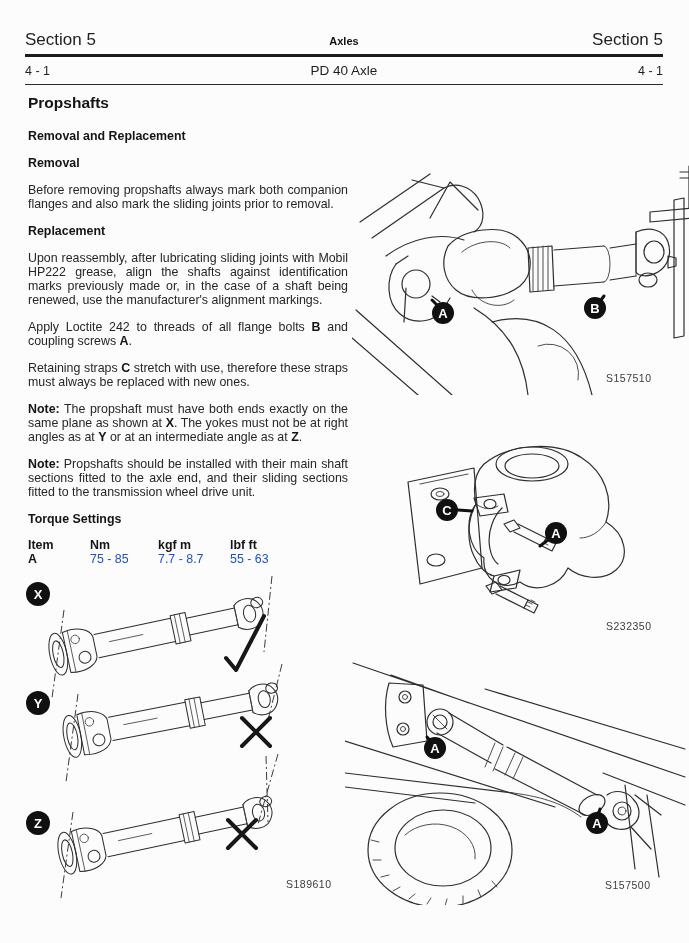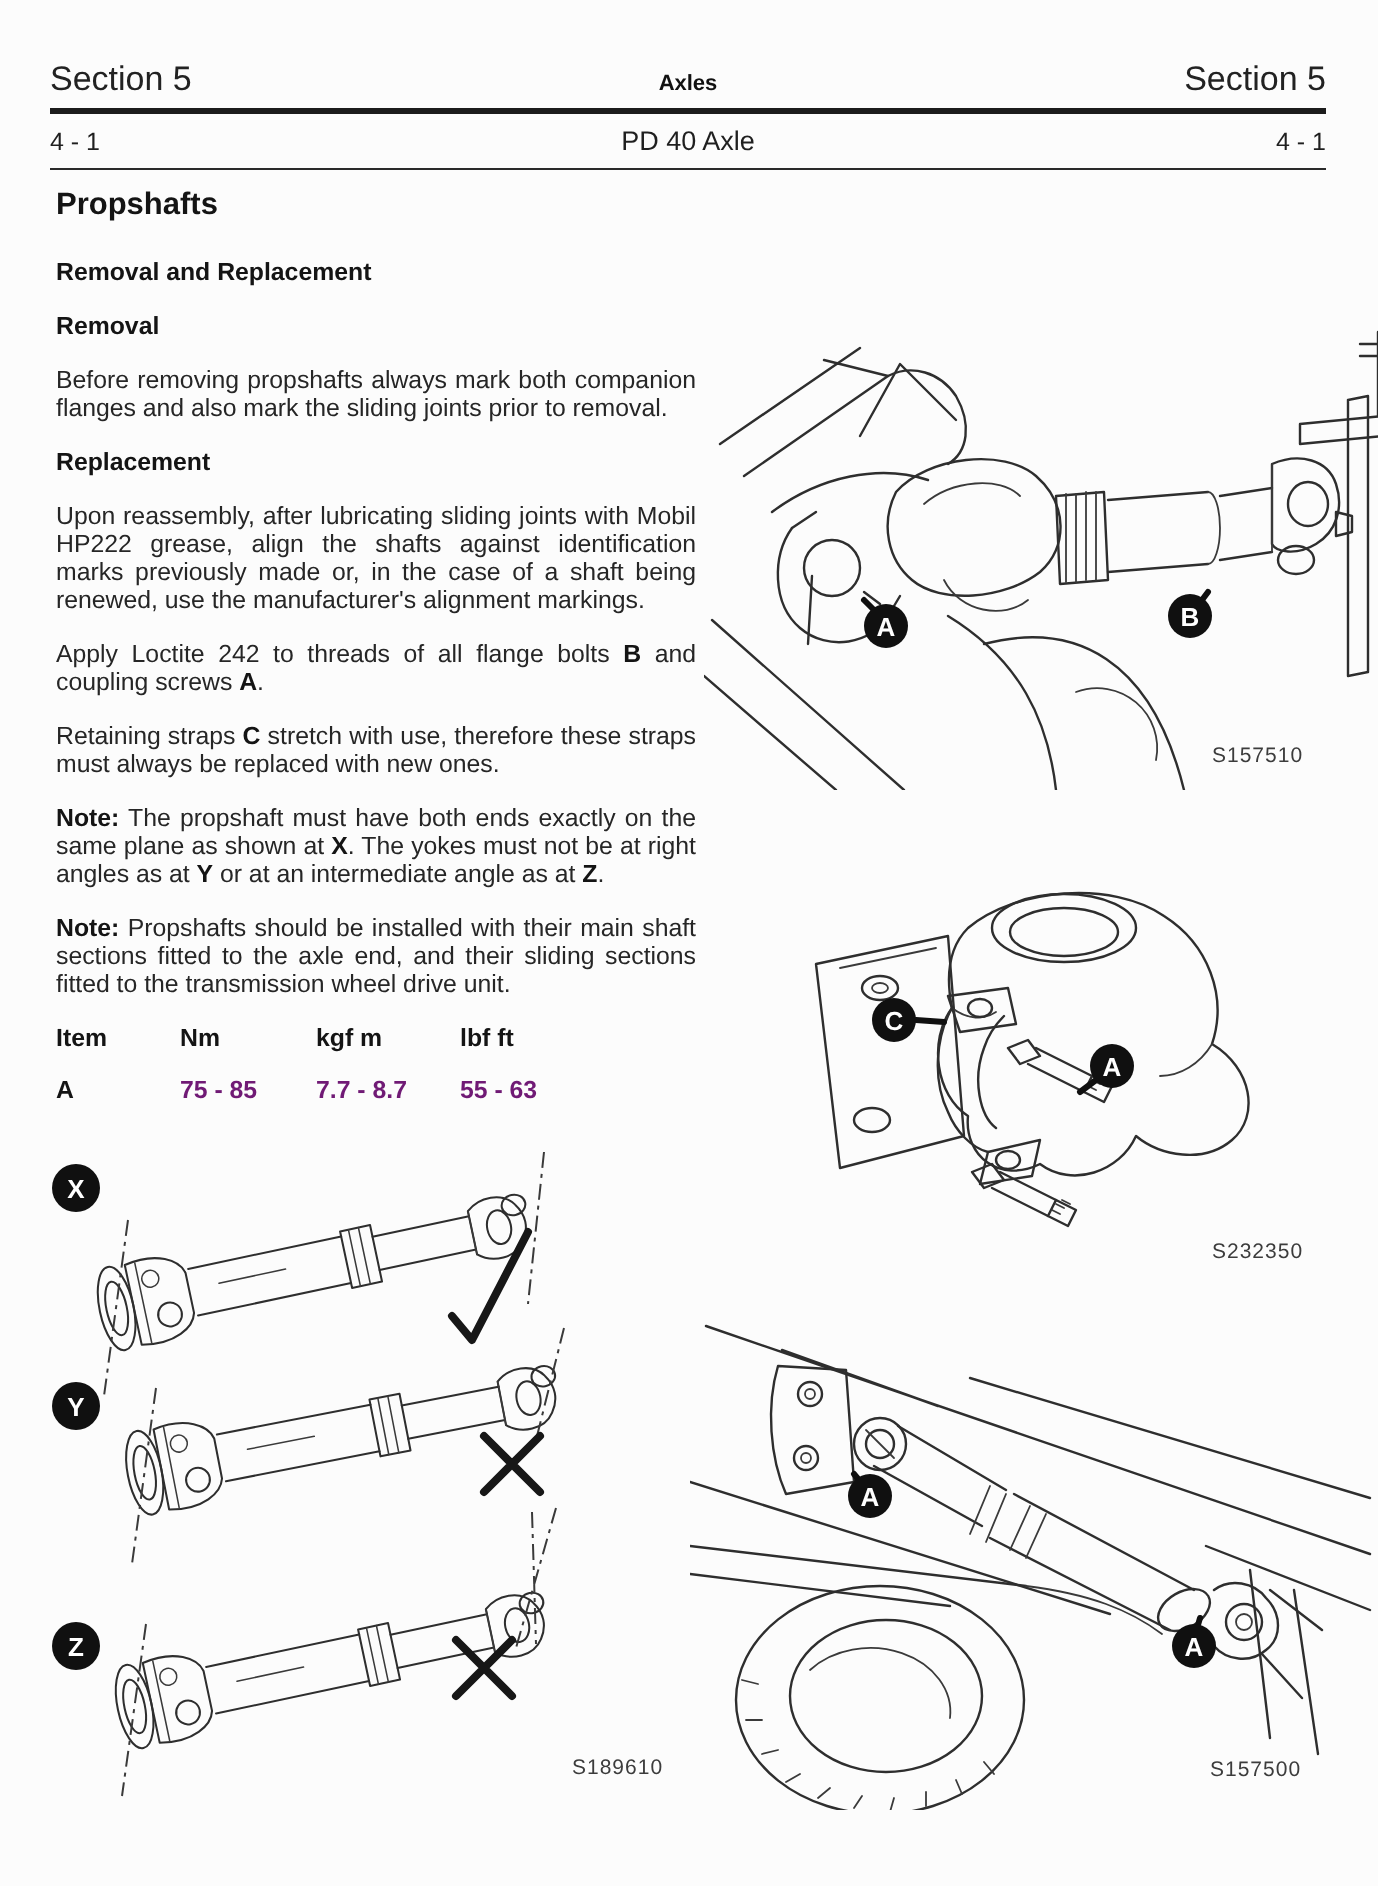--- a/index.html
+++ b/index.html
@@ -21,23 +21,23 @@
   .subhdr-page { font-size: 12.5px; }
   .subhdr-title { font-size: 13.5px; }
   .rule-thin { border-top: 1.5px solid #2a2a2a; margin-top: 6px; }
 
   .text-col { position: absolute; left: 28px; top: 94px; width: 320px; }
   .doc-title { font-size: 15.5px; font-weight: bold; margin-bottom: 17px; color: #141414; }
   .doc-sub { font-size: 12.4px; font-weight: bold; margin-bottom: 13px; color: #141414; }
   .para { font-size: 12.4px; line-height: 14px; text-align: justify; margin-bottom: 13px; color: #262626; }
   .para b { color: #141414; }
 
-  .torque-table { display: grid; grid-template-columns: 62px 68px 72px auto; font-size: 12.4px; line-height: 14px; row-gap: 12px; }
+  .torque-table { display: grid; grid-template-columns: 62px 68px 72px auto; font-size: 12.4px; line-height: 14px; row-gap: 0; }
   .torque-table .th { font-weight: bold; color: #141414; }
-  .torque-table .td { color: #701a75; font-weight: bold; }
+  .torque-table .td { color: #1d4ed8; }
 
   .figure { position: absolute; }
   .fig-svg { position: absolute; left: 0; top: 0; }
   svg { display: block; }
   svg text { font-family: "Liberation Sans", sans-serif; }
   .ln { fill: none; stroke: #2e2e2e; stroke-width: 1.2; stroke-linecap: round; stroke-linejoin: round; }
   .ln-thin { fill: none; stroke: #3a3a3a; stroke-width: 0.9; stroke-linecap: round; }
   .cl { fill: none; stroke: #3a3a3a; stroke-width: 1; stroke-dasharray: 8 3 2 3; }
   .mark { fill: none; stroke: #171717; stroke-width: 4; stroke-linecap: round; stroke-linejoin: round; }
   .badge-circle { fill: #101010; stroke: none; }
@@ -67,20 +67,21 @@
   <h1 class="doc-title">Propshafts</h1>
   <h2 class="doc-sub">Removal and Replacement</h2>
   <h2 class="doc-sub">Removal</h2>
   <p class="para"><span>Before removing propshafts always mark both companion flanges and also mark the sliding joints prior to removal.</span></p>
   <h2 class="doc-sub">Replacement</h2>
   <p class="para"><span>Upon reassembly, after lubricating sliding joints with Mobil HP222 grease, align the shafts against identification marks previously made or, in the case of a shaft being renewed, use the manufacturer's alignment markings.</span></p>
   <p class="para"><span>Apply Loctite 242 to threads of all flange bolts </span><b>B</b><span> and coupling screws </span><b>A</b><span>.</span></p>
   <p class="para"><span>Retaining straps </span><b>C</b><span> stretch with use, therefore these straps must always be replaced with new ones.</span></p>
   <p class="para"><b>Note:</b><span> The propshaft must have both ends exactly on the same plane as shown at </span><b>X</b><span>. The yokes must not be at right angles as at </span><b>Y</b><span> or at an intermediate angle as at </span><b>Z</b><span>.</span></p>
   <p class="para"><b>Note:</b><span> Propshafts should be installed with their main shaft sections fitted to the axle end, and their sliding sections fitted to the transmission wheel drive unit.</span></p>
+  <h2 class="doc-sub" style="margin-bottom:12px;">Torque Settings</h2>
   <div class="torque-table">
     <span class="th">Item</span>
     <span class="th">Nm</span>
     <span class="th">kgf m</span>
     <span class="th">lbf ft</span>
     <span class="th">A</span>
     <span class="td">75 - 85</span>
     <span class="td">7.7 - 8.7</span>
     <span class="td">55 - 63</span>
   </div>

